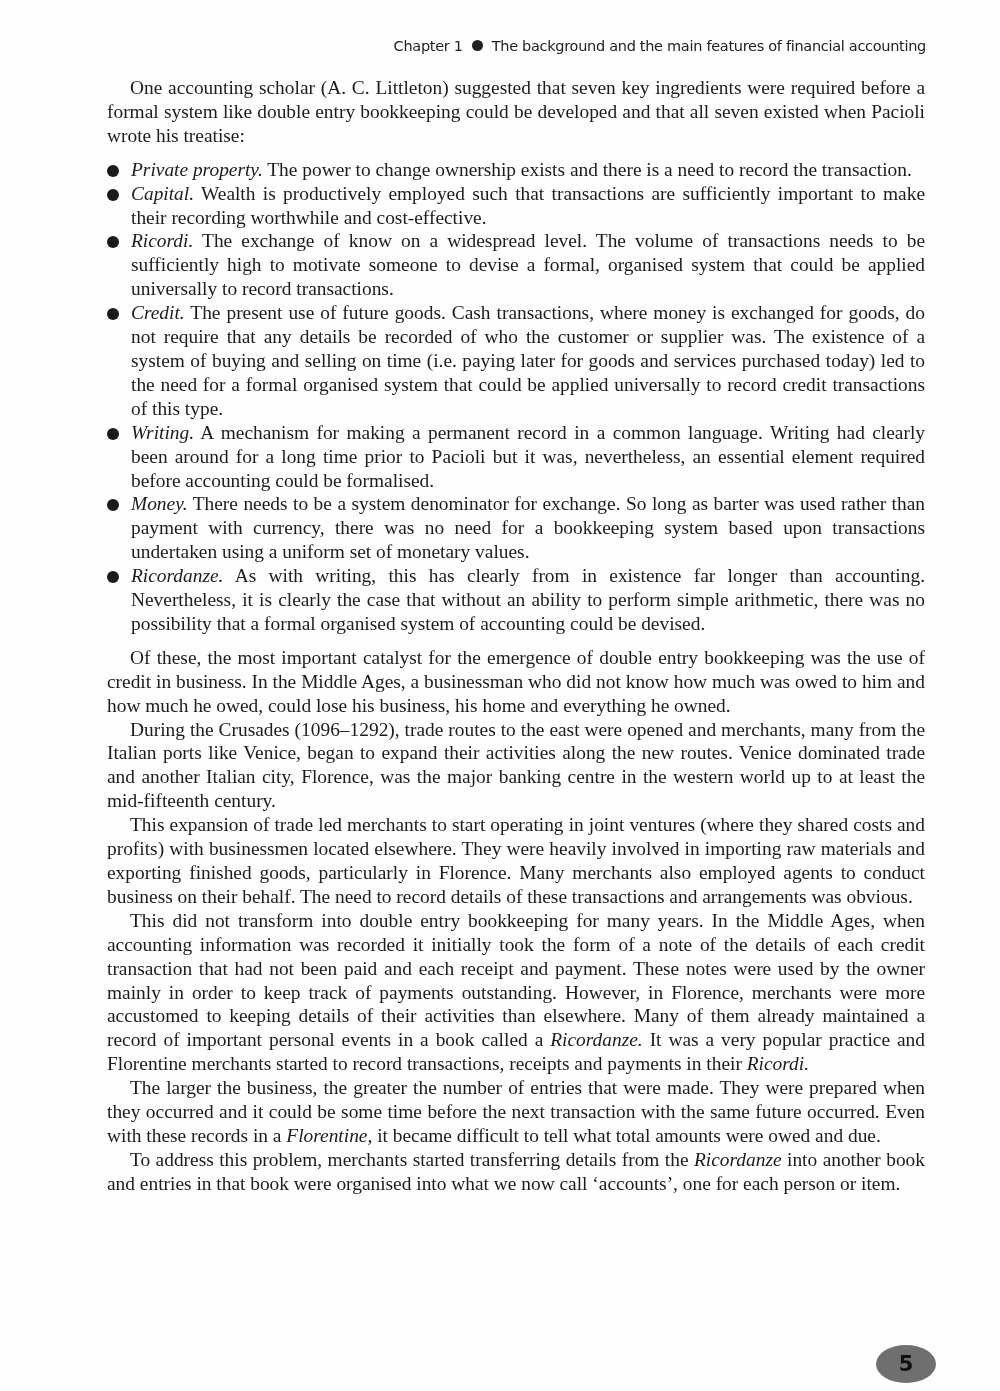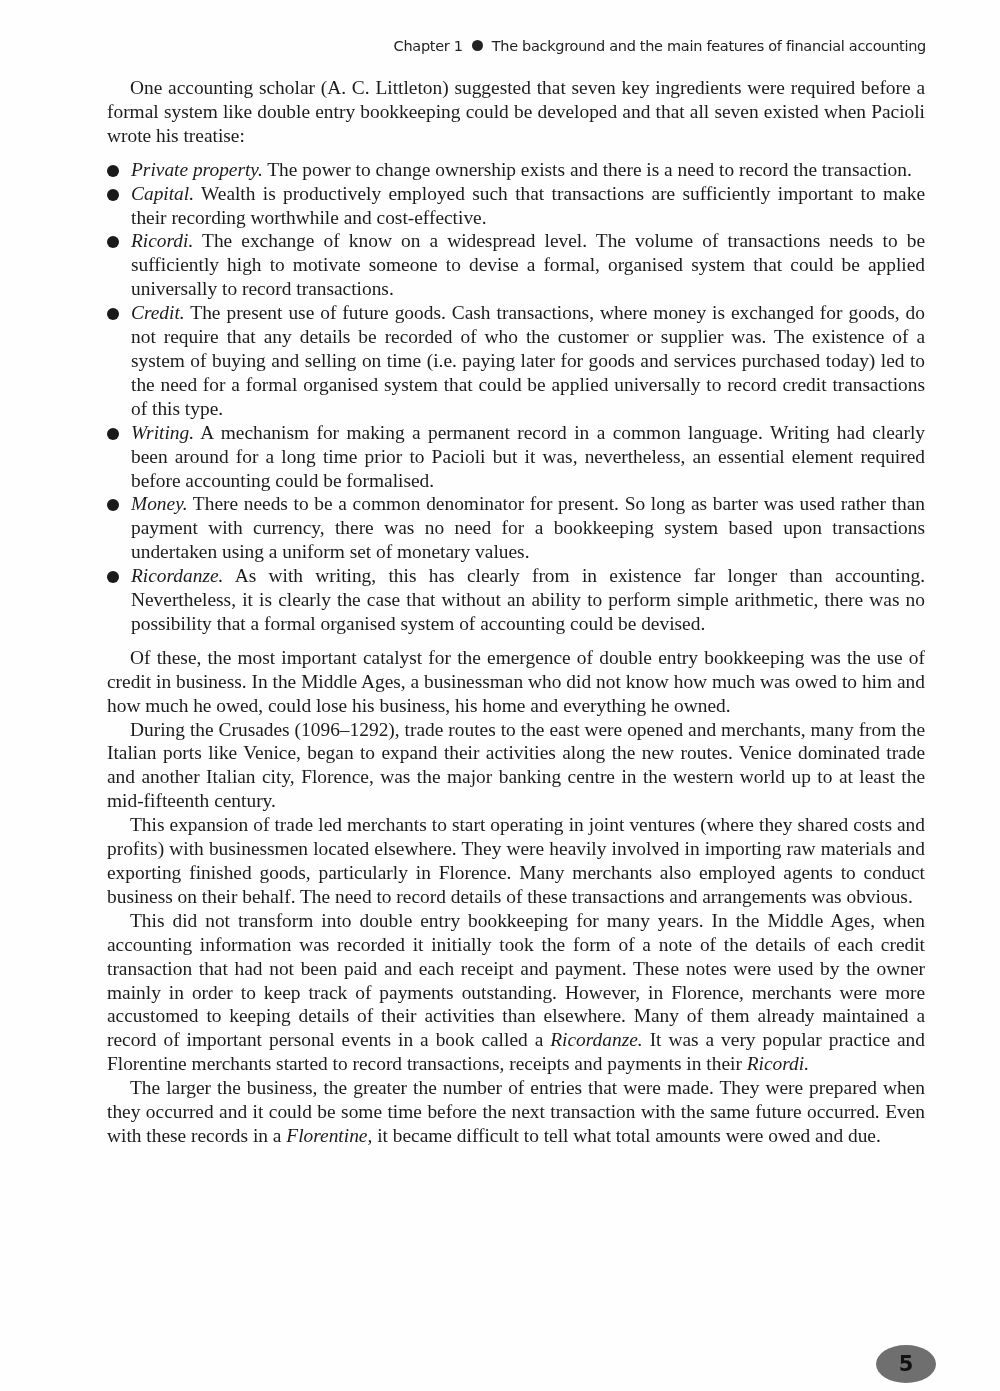--- a/index.html
+++ b/index.html
@@ -42,25 +42,26 @@
 
   <div class="body-text">
     <p class="first">One accounting scholar (A. C. Littleton) suggested that seven key ingredients were required before a formal system like double entry bookkeeping could be developed and that all seven existed when Pacioli wrote his treatise:</p>
 
     <ul class="bullets">
       <li><span class="bullet"></span><em>Private property.</em><span> The power to change ownership exists and there is a need to record the transaction.</span></li>
       <li><span class="bullet"></span><em>Capital.</em><span> Wealth is productively employed such that transactions are sufficiently important to make their recording worthwhile and cost-effective.</span></li>
       <li><span class="bullet"></span><em>Ricordi.</em><span> The exchange of know on a widespread level. The volume of transactions needs to be sufficiently high to motivate someone to devise a formal, organised system that could be applied universally to record transactions.</span></li>
       <li><span class="bullet"></span><em>Credit.</em><span> The present use of future goods. Cash transactions, where money is exchanged for goods, do not require that any details be recorded of who the customer or supplier was. The existence of a system of buying and selling on time (i.e. paying later for goods and services purchased today) led to the need for a formal organised system that could be applied universally to record credit transactions of this type.</span></li>
       <li><span class="bullet"></span><em>Writing.</em><span> A mechanism for making a permanent record in a common language. Writing had clearly been around for a long time prior to Pacioli but it was, nevertheless, an essential element required before accounting could be formalised.</span></li>
-      <li><span class="bullet"></span><em>Money.</em><span> There needs to be a common denominator for present. So long as barter was used rather than payment with currency, there was no need for a bookkeeping system based upon transactions undertaken using a uniform set of monetary values.</span></li>
+      <li><span class="bullet"></span><em>Money.</em><span> There needs to be a system denominator for exchange. So long as barter was used rather than payment with currency, there was no need for a bookkeeping system based upon transactions undertaken using a uniform set of monetary values.</span></li>
       <li><span class="bullet"></span><em>Ricordanze.</em><span> As with writing, this has clearly from in existence far longer than accounting. Nevertheless, it is clearly the case that without an ability to perform simple arithmetic, there was no possibility that a formal organised system of accounting could be devised.</span></li>
     </ul>
 
     <p class="after-list">Of these, the most important catalyst for the emergence of double entry bookkeeping was the use of credit in business. In the Middle Ages, a businessman who did not know how much was owed to him and how much he owed, could lose his business, his home and everything he owned.</p>
     <p>During the Crusades (1096–1292), trade routes to the east were opened and merchants, many from the Italian ports like Venice, began to expand their activities along the new routes. Venice dominated trade and another Italian city, Florence, was the major banking centre in the western world up to at least the mid-fifteenth century.</p>
     <p>This expansion of trade led merchants to start operating in joint ventures (where they shared costs and profits) with businessmen located elsewhere. They were heavily involved in importing raw materials and exporting finished goods, particularly in Florence. Many merchants also employed agents to conduct business on their behalf. The need to record details of these transactions and arrangements was obvious.</p>
     <p><span>This did not transform into double entry bookkeeping for many years. In the Middle Ages, when accounting information was recorded it initially took the form of a note of the details of each credit transaction that had not been paid and each receipt and payment. These notes were used by the owner mainly in order to keep track of payments outstanding. However, in Florence, merchants were more accustomed to keeping details of their activities than elsewhere. Many of them already maintained a record of important personal events in a book called a </span><em>Ricordanze.</em><span> It was a very popular practice and Florentine merchants started to record transactions, receipts and payments in their </span><em>Ricordi.</em></p>
     <p><span>The larger the business, the greater the number of entries that were made. They were prepared when they occurred and it could be some time before the next transaction with the same future occurred. Even with these records in a </span><em>Florentine,</em><span> it became difficult to tell what total amounts were owed and due.</span></p>
+    <p><span>To address this problem, merchants started transferring details from the </span><em>Ricordanze</em><span> into another book and entries in that book were organised into what we now call ‘accounts’, one for each person or item.</span></p>
   </div>
 
   <div class="folio">5</div>
 </div>
 
 </body></html>

